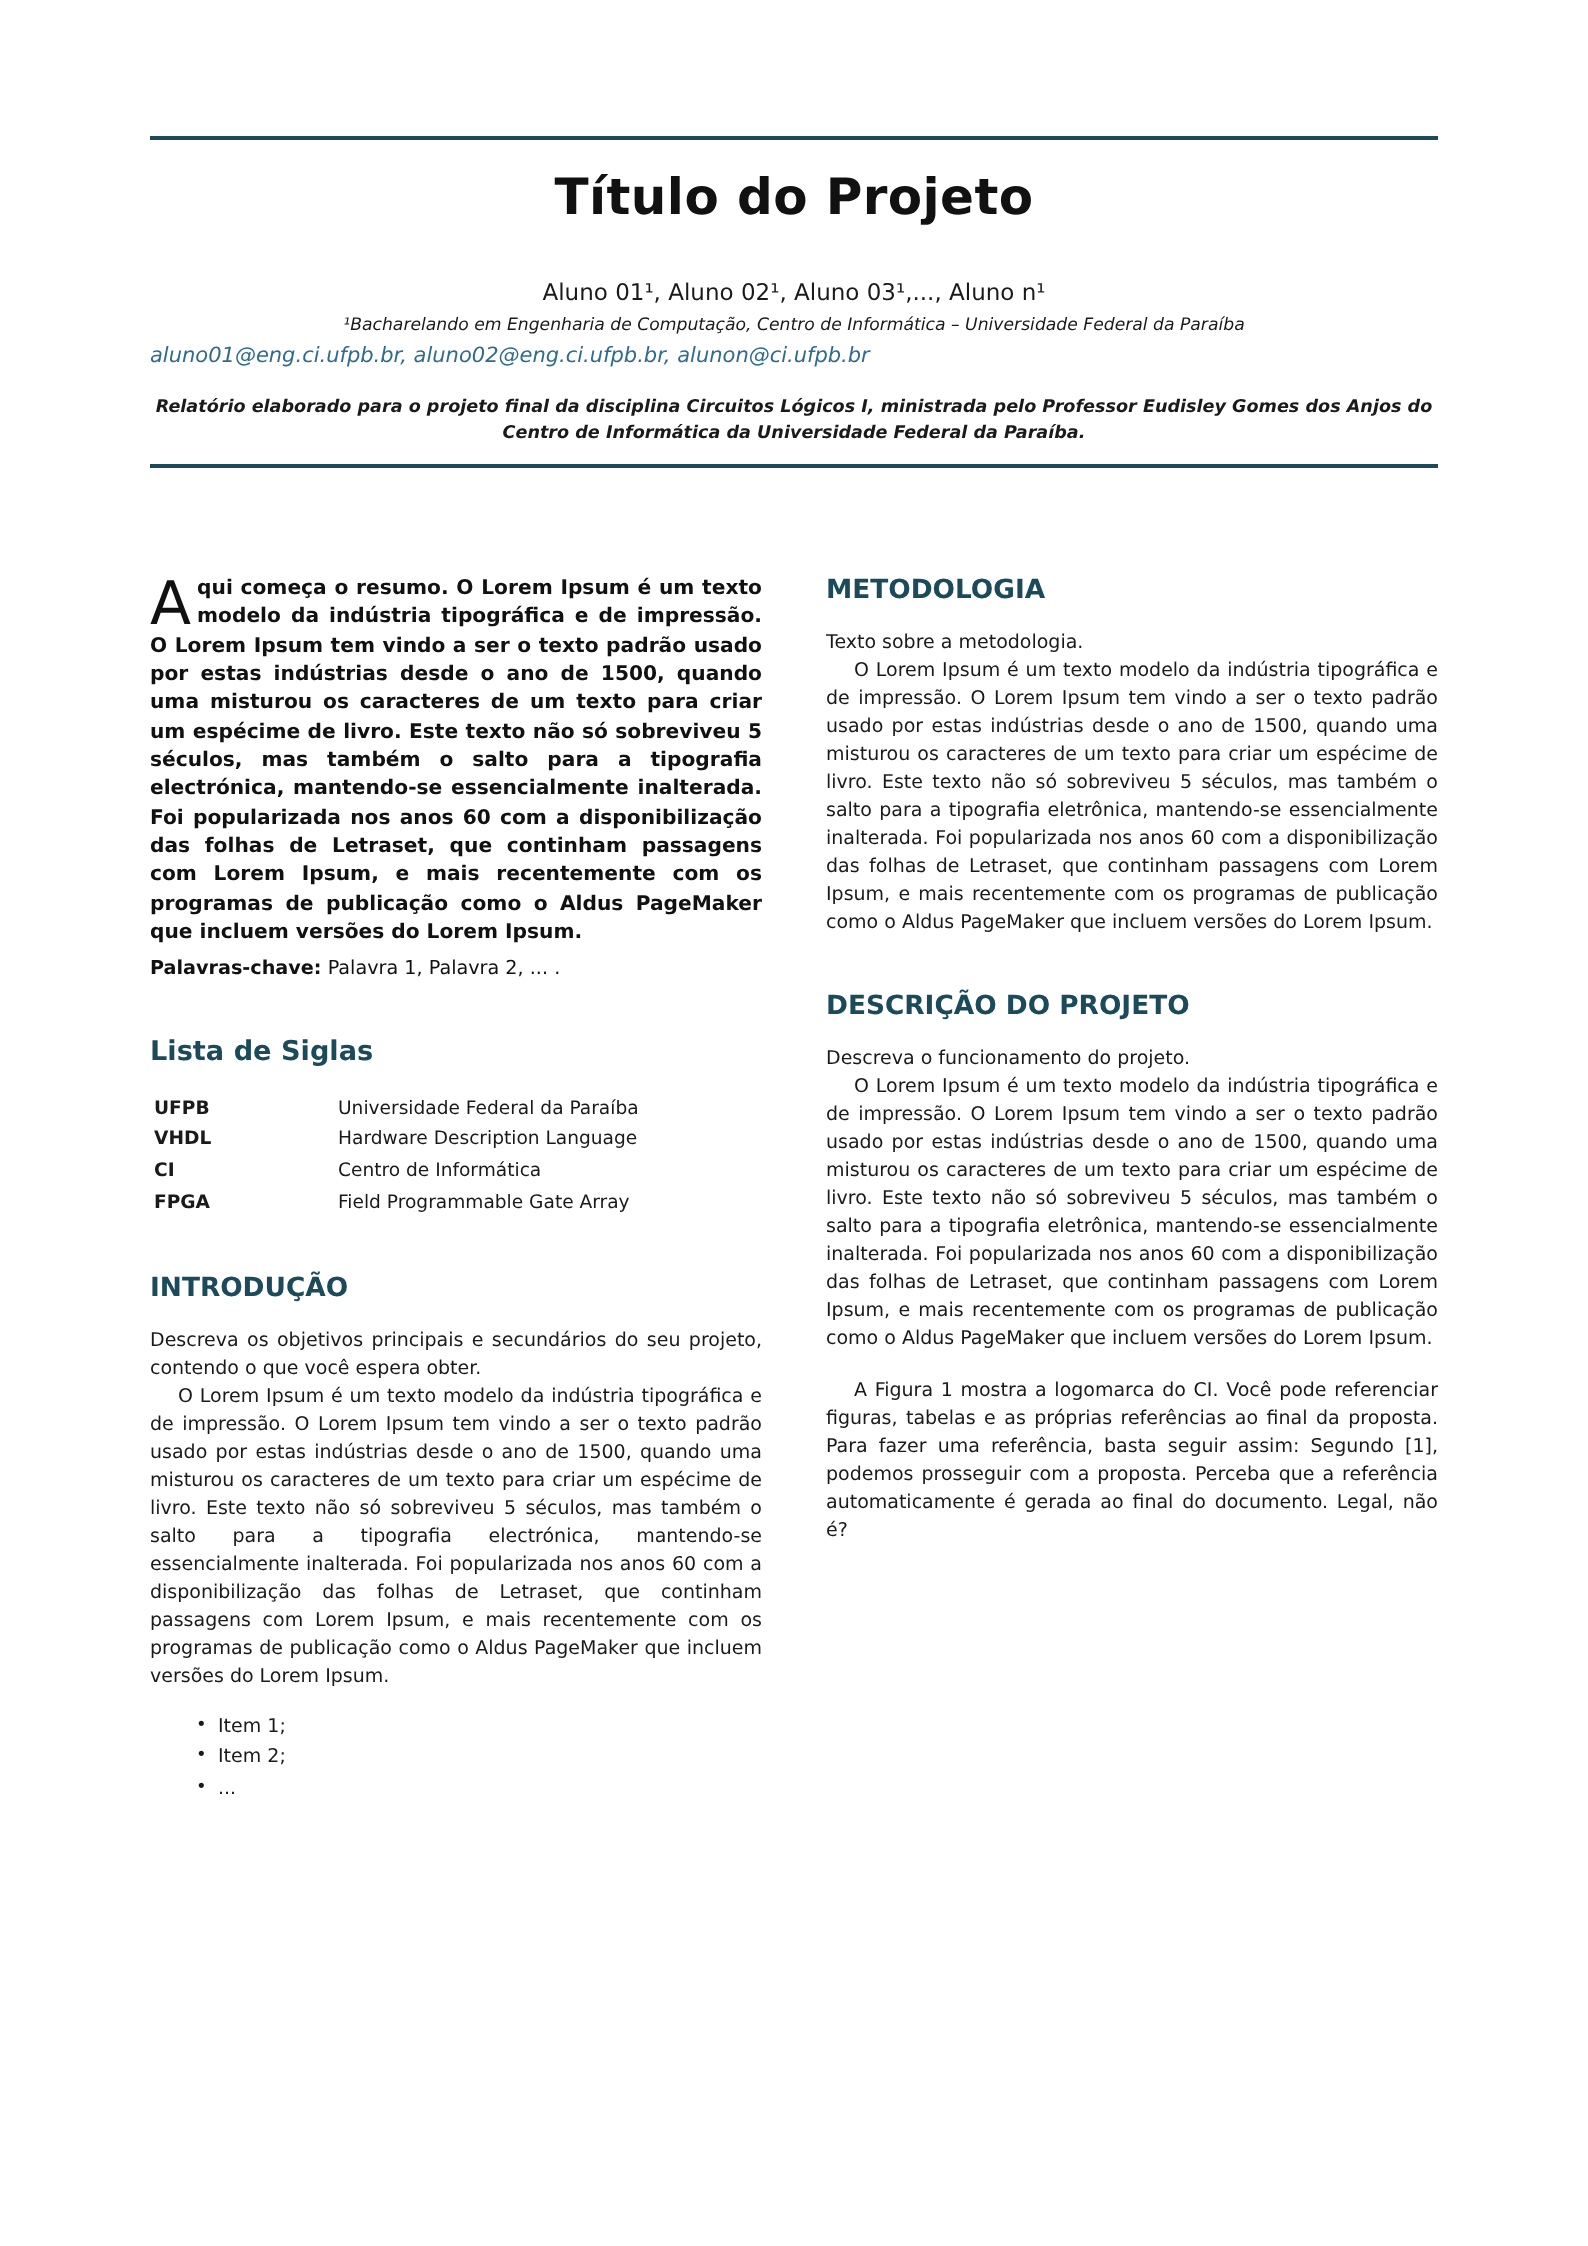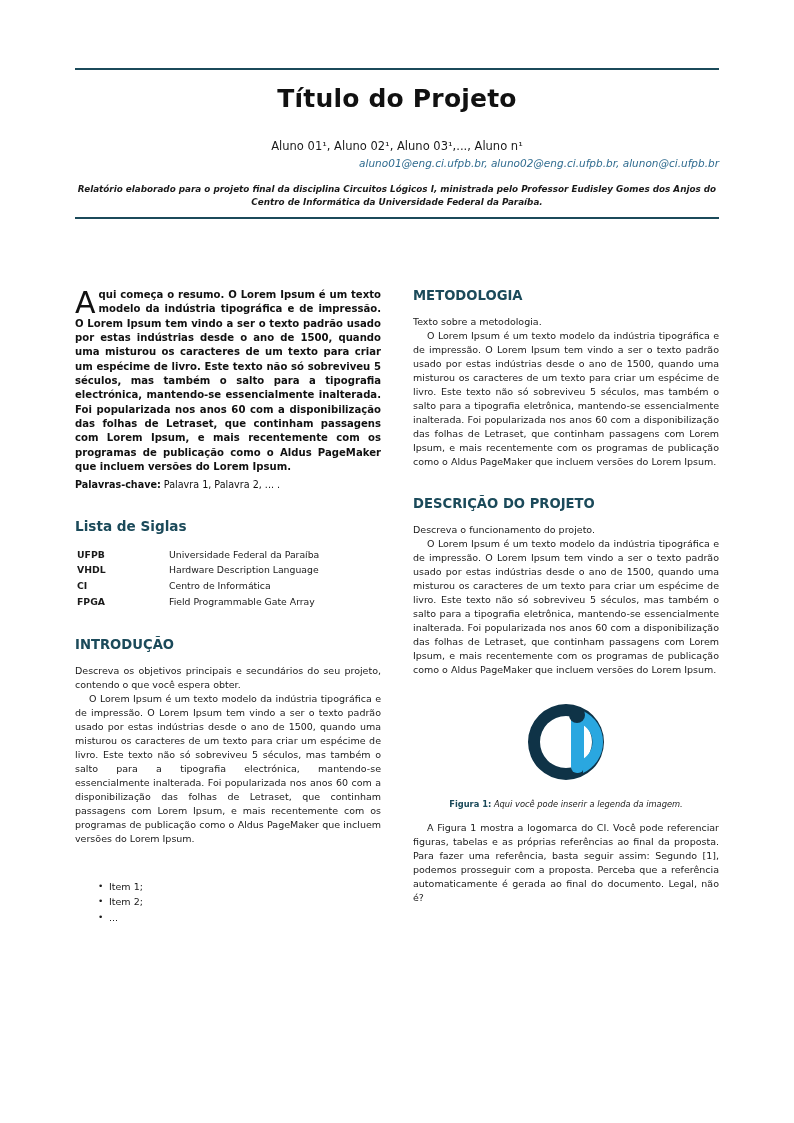--- a/index.html
+++ b/index.html
@@ -54,21 +54,21 @@
     margin-top: 26px;
   }
   .affiliation {
     text-align: center;
     font-size: 8.6px;
     font-style: italic;
     color: #1a1a1a;
     margin-top: 5px;
   }
   .emails {
-    text-align: right;
+    text-align: left;
     font-size: 10.5px;
     font-style: italic;
     color: #2f6b8f;
     margin-top: 4px;
   }
   .abstract-note {
     text-align: center;
     font-size: 8.8px;
     font-weight: bold;
     font-style: italic;
@@ -137,21 +137,21 @@
     padding: 2.4px 0;
     vertical-align: top;
     color: #1a1a1a;
   }
   table.siglas td.abbr {
     font-weight: bold;
     width: 92px;
     padding-left: 2px;
   }
   ul.items {
-    margin: 33px 0 0 0;
+    margin: 10px 0 0 0;
     padding-left: 34px;
     list-style: none;
   }
   ul.items li {
     font-size: 9.5px;
     line-height: 1.62;
     color: #1a1a1a;
     position: relative;
   }
   ul.items li:before {
@@ -189,20 +189,21 @@
 </style>
 </head>
 <body>
 
 <div class="page">
 
   <div class="header">
     <div class="rule-top"></div>
     <div class="title">Título do Projeto</div>
     <div class="authors">Aluno 01¹, Aluno 02¹, Aluno 03¹,..., Aluno n¹</div>
+    <div class="affiliation">¹Bacharelando em Engenharia de Computação, Centro de Informática – Universidade Federal da Paraíba</div>
     <div class="emails">aluno01@eng.ci.ufpb.br, aluno02@eng.ci.ufpb.br, alunon@ci.ufpb.br</div>
     <div class="abstract-note">Relatório elaborado para o projeto final da disciplina Circuitos Lógicos I, ministrada pelo Professor Eudisley Gomes dos Anjos do Centro de Informática da Universidade Federal da Paraíba.</div>
     <div class="rule-bottom"></div>
   </div>
 
   <div class="col col-left">
 
     <div class="resumo">
       <span class="dropcap">A</span><span>qui começa o resumo. O Lorem Ipsum é um texto modelo da indústria tipográfica e de impressão. O Lorem Ipsum tem vindo a ser o texto padrão usado por estas indústrias desde o ano de 1500, quando uma misturou os caracteres de um texto para criar um espécime de livro. Este texto não só sobreviveu 5 séculos, mas também o salto para a tipografia electrónica, mantendo-se essencialmente inalterada.  Foi popularizada nos anos 60 com a disponibilização das folhas de Letraset, que continham passagens com Lorem Ipsum, e mais recentemente com os programas de publicação como o Aldus PageMaker que incluem versões do Lorem Ipsum.</span>
     </div>
@@ -249,30 +250,17 @@
   <div class="col col-right">
 
     <h2 class="sec" style="margin-top:0;">METODOLOGIA</h2>
     <p class="p">Texto sobre a metodologia.</p>
     <p class="p">O Lorem Ipsum é um texto modelo da indústria tipográfica e de impressão. O Lorem Ipsum tem vindo a ser o texto padrão usado por estas indústrias desde o ano de 1500, quando uma misturou os caracteres de um texto para criar um espécime de livro. Este texto não só sobreviveu 5 séculos, mas também o salto para a tipografia eletrônica, mantendo-se essencialmente inalterada. Foi popularizada nos anos 60 com a disponibilização das folhas de Letraset, que continham passagens com Lorem Ipsum, e mais recentemente com os programas de publicação como o Aldus PageMaker que incluem versões do Lorem Ipsum.</p>
 
     <h2 class="sec">DESCRIÇÃO DO PROJETO</h2>
     <p class="p">Descreva o funcionamento do projeto.</p>
     <p class="p">O Lorem Ipsum é um texto modelo da indústria tipográfica e de impressão. O Lorem Ipsum tem vindo a ser o texto padrão usado por estas indústrias desde o ano de 1500, quando uma misturou os caracteres de um texto para criar um espécime de livro. Este texto não só sobreviveu 5 séculos, mas também o salto para a tipografia eletrônica, mantendo-se essencialmente inalterada. Foi popularizada nos anos 60 com a disponibilização das folhas de Letraset, que continham passagens com Lorem Ipsum, e mais recentemente com os programas de publicação como o Aldus PageMaker que incluem versões do Lorem Ipsum.</p>
 
-    <div class="figure-wrap">
-      <span class="logo">
-        <svg width="86" height="86" viewBox="0 0 86 86" aria-hidden="true">
-          <path d="M43 5 A38 38 0 1 0 43 81 A38 38 0 0 0 43 5 Z M43 17 A26 26 0 1 1 43 69 A26 26 0 1 1 43 17 Z" fill="#0f3347"></path>
-          <path d="M60 12 A34 34 0 0 1 60 74 L60 60 A20 20 0 0 0 60 26 Z" fill="#2aa7e0"></path>
-          <rect x="48" y="10" width="13" height="64" rx="6" fill="#2aa7e0"></rect>
-          <circle cx="54" cy="16" r="8" fill="#0f3347"></circle>
-        </svg>
-      </span>
-      <div class="fig-caption">
-        <b>Figura 1:</b><i> Aqui você pode inserir a legenda da imagem.</i>
-      </div>
-    </div>
 
     <p class="p indent after-fig">A Figura 1 mostra a logomarca do CI. Você pode referenciar figuras, tabelas e as próprias referências ao final da proposta. Para fazer uma referência, basta seguir assim: Segundo [1], podemos prosseguir com a proposta. Perceba que a referência automaticamente é gerada ao final do documento. Legal, não é?</p>
   </div>
 
 </div>
 
 </body></html>

